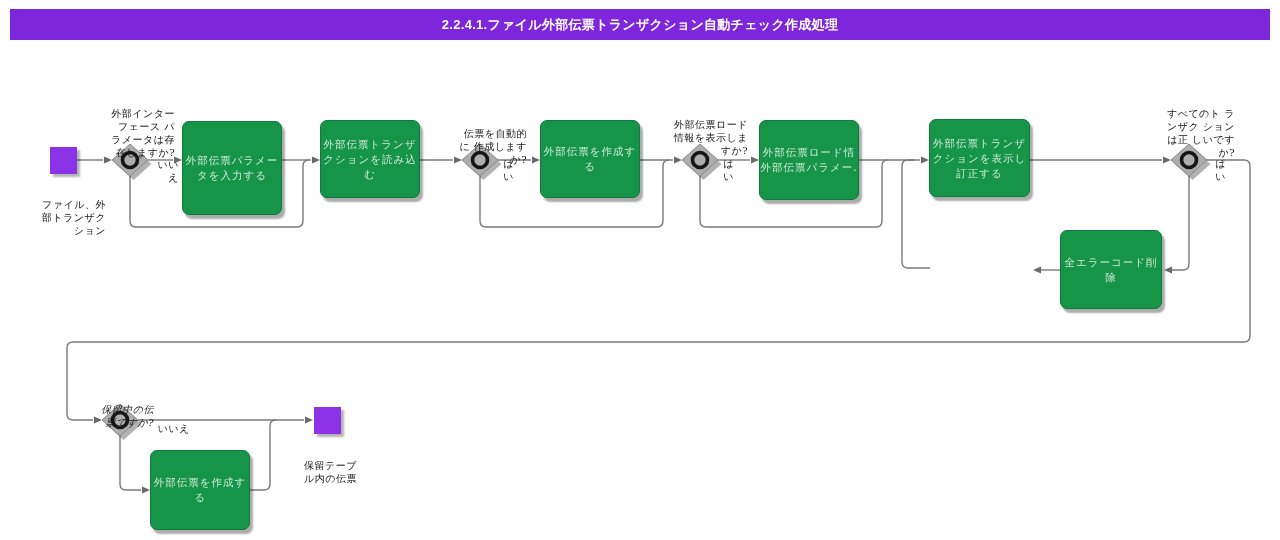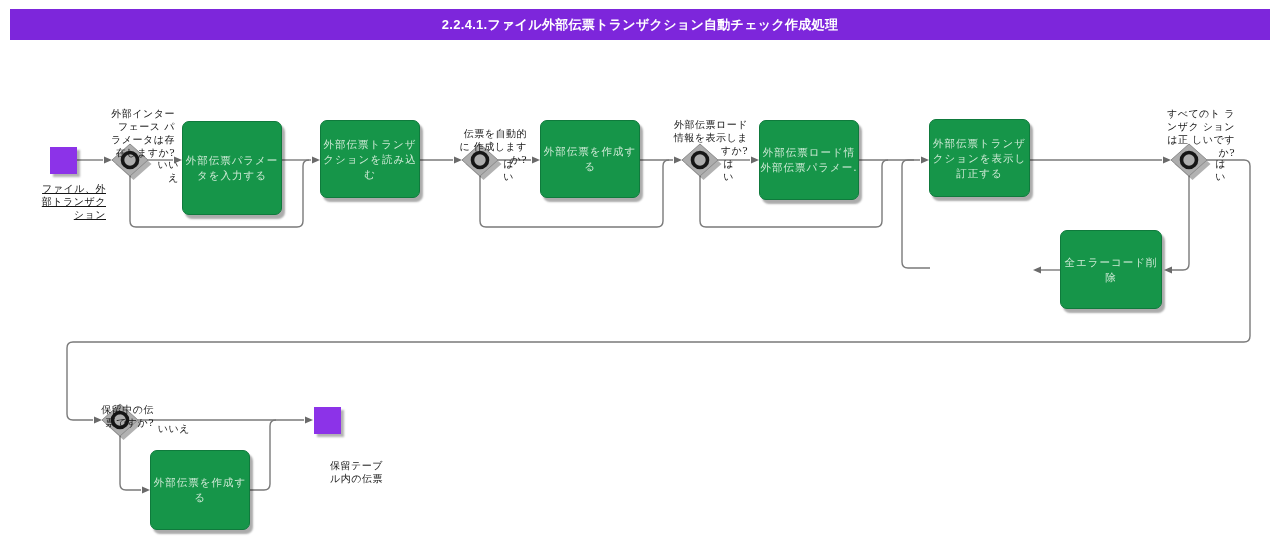--- a/index.html
+++ b/index.html
@@ -125,26 +125,26 @@
     </div>
   <div class="task" style="left:1060px;top:230px;width:102px;height:79px;">
       <div>全エラーコード削</div>
       <div>除</div>
     </div>
   <div class="task" style="left:150px;top:450px;width:100px;height:80px;">
       <div>外部伝票を作成す</div>
       <div>る</div>
     </div>
 
-  <div class="lbl" style="left:20px;top:162px;width:86px;text-decoration:underline;">
+  <div class="lbl" style="left:20px;top:178px;width:86px;">
       <div>ファイル、外</div>
       <div>部トランザク</div>
       <div>ション</div>
     </div>
-  <div class="lbl" style="left:309px;top:439px;width:74px;">
+  <div class="lbl" style="left:283px;top:439px;width:74px;">
       <div>保留テーブ</div>
       <div>ル内の伝票</div>
     </div>
 
   <div class="lbl" style="left:85px;top:87px;width:90px;">
       <div>外部インター</div>
       <div>フェース パ</div>
       <div>ラメータは存</div>
       <div>在しますか?</div>
     </div>
@@ -177,21 +177,21 @@
       <div>すべてのト ラ</div>
       <div>ンザク ション</div>
       <div>は正 しいです</div>
       <div>か?</div>
     </div>
   <div class="lbl branch" style="left:1212px;top:138px;width:14px;">
       <div>は</div>
       <div>い</div>
     </div>
 
-  <div class="lbl" style="left:84px;top:383px;width:70px;">
+  <div class="lbl" style="left:84px;top:383px;width:70px;font-style:italic;">
       <div>保留中の伝</div>
       <div>票ですか?</div>
     </div>
   <div class="lbl branch" style="left:146px;top:403px;width:44px;">
       <div>いいえ</div>
     </div>
 
 </div>
 
 </body></html>

